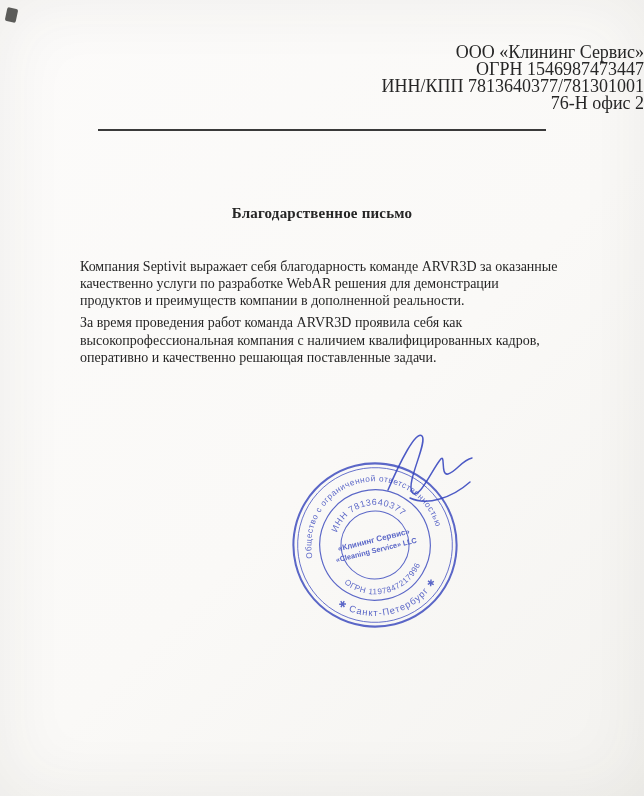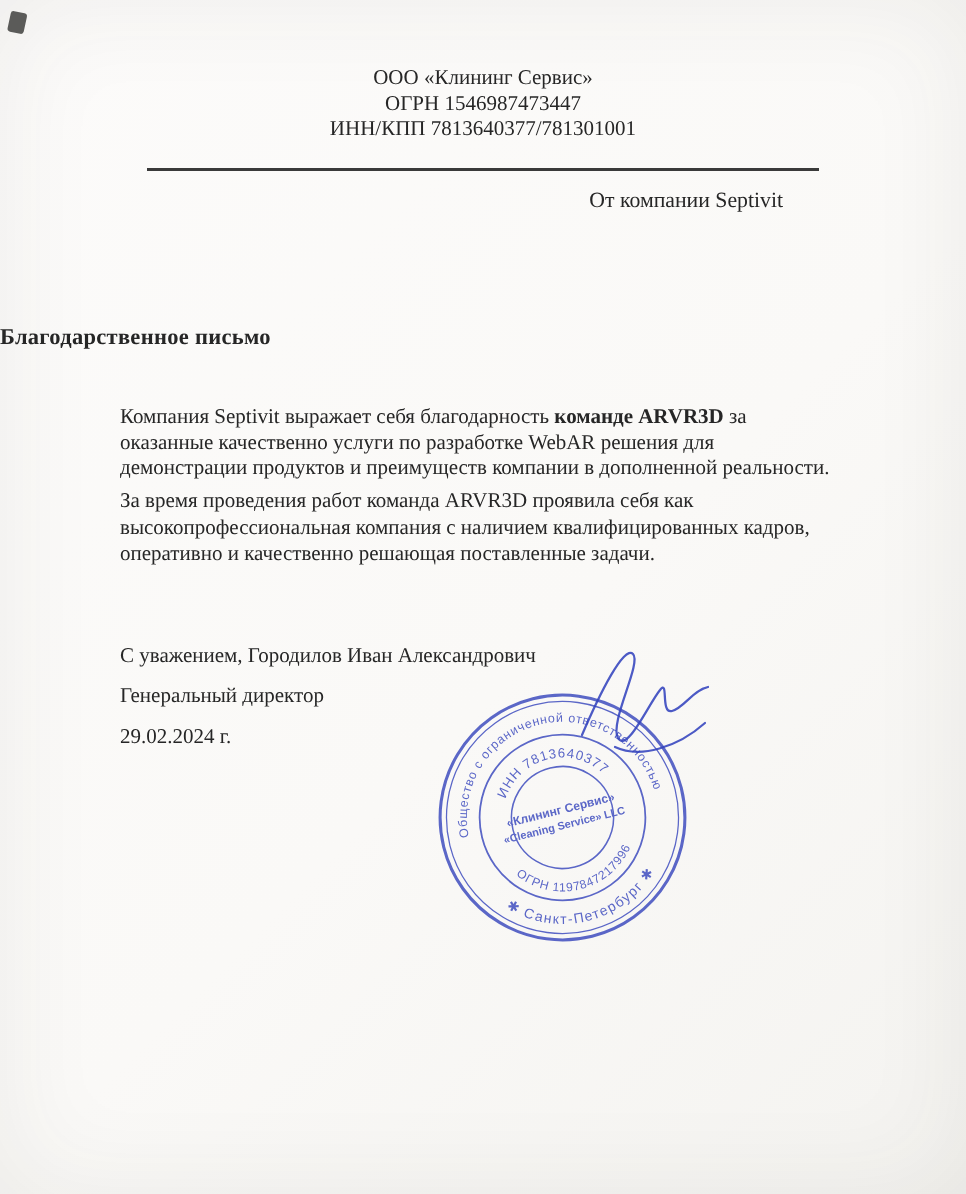--- a/index.html
+++ b/index.html
@@ -7,28 +7,28 @@
     width:644px;height:796px;
     background:#f3f2ef;
     font-family:"Liberation Serif", serif;
   }
   .page{
     position:relative;width:644px;height:796px;overflow:hidden;
     background:linear-gradient(135deg,#fcfbfa 0%,#faf9f7 55%,#f4f3f0 100%);
     box-shadow:inset 0 0 70px rgba(60,55,45,0.07);
     color:#262626;
   }
-  .header{padding-top:44px;text-align:center;font-size:14px;line-height:17px;}
+  .header{padding-top:44px;text-align:right;font-size:18px;line-height:17px;}
   .header div{white-space:nowrap;}
   .rule{width:448px;height:1.5px;background:#3a3a3a;margin:17px auto 0;}
   .from-line{text-align:right;padding-right:122px;margin-top:12px;font-size:14.5px;}
-  .doc-title{text-align:left;font-weight:bold;font-size:15px;margin-top:74px;letter-spacing:.2px;}
+  .doc-title{text-align:center;font-weight:bold;font-size:15px;margin-top:74px;letter-spacing:.2px;}
   .bodytext{margin:36px 84px 0 80px;font-size:14px;line-height:17.3px;text-align:left;}
   .p2{margin-top:9px;}
-  .bold{font-weight:bold;margin-top:48px;}
+  .bold{font-weight:normal;margin-top:48px;}
   .sign-block{margin:52px 0 0 80px;font-size:14px;}
   .sign-block .sign-line{margin-bottom:11px;}
   .stamp-wrap{
     position:absolute;left:290px;top:460px;width:170px;height:170px;
     transform:rotate(-14deg);opacity:.8;color:#3443bc;
   }
   .stamp-wrap svg{display:block;width:100%;height:100%;}
   .stamp-wrap text{font-family:"Liberation Sans", sans-serif;}
   .sig-wrap{position:absolute;left:382px;top:424px;width:100px;height:92px;color:#3a49c0;opacity:.9;}
   .scan-artifact{
@@ -40,38 +40,33 @@
 <body>
 
 <div class="page">
 
   <div class="scan-artifact"></div>
 
   <div class="header">
     <div>ООО «Клининг Сервис»</div>
     <div>ОГРН 1546987473447</div>
     <div>ИНН/КПП 7813640377/781301001</div>
+    <div>76-Н офис 2</div>
   </div>
 
   <div class="rule"></div>
 
-  <div class="from-line">От компании Septivit</div>
 
   <div class="doc-title">Благодарственное письмо</div>
 
   <div class="bodytext">
     <p class="p1" style="margin:0;"><span>Компания Septivit  выражает себя благодарность </span><span class="bold">команде ARVR3D</span><span> за оказанные качественно услуги по разработке WebAR решения для демонстрации продуктов и преимуществ компании в дополненной реальности.</span></p>
     <p class="p2" style="margin-top:5px;margin-bottom:0;">За время проведения работ команда ARVR3D проявила себя как высокопрофессиональная компания с наличием квалифицированных кадров, оперативно и качественно решающая поставленные задачи.</p>
   </div>
 
-  <div class="sign-block">
-    <div class="sign-line">С уважением, Городилов Иван Александрович</div>
-    <div class="sign-line">Генеральный директор</div>
-    <div class="sign-line">29.02.2024 г.</div>
-  </div>
 
   <div class="sig-wrap">
     <svg viewBox="0 0 100 92">
       <g fill="none" stroke="currentColor" stroke-width="1.5" stroke-linecap="round">
         <path d="M 6,66 C 18,38 34,6 40,12 C 46,18 24,58 30,68 C 36,78 50,46 58,36 C 64,28 58,52 66,50 C 74,48 80,36 90,34"></path>
         <path d="M 28,74 C 45,82 70,74 88,58"></path>
       </g>
     </svg>
   </div>
 

